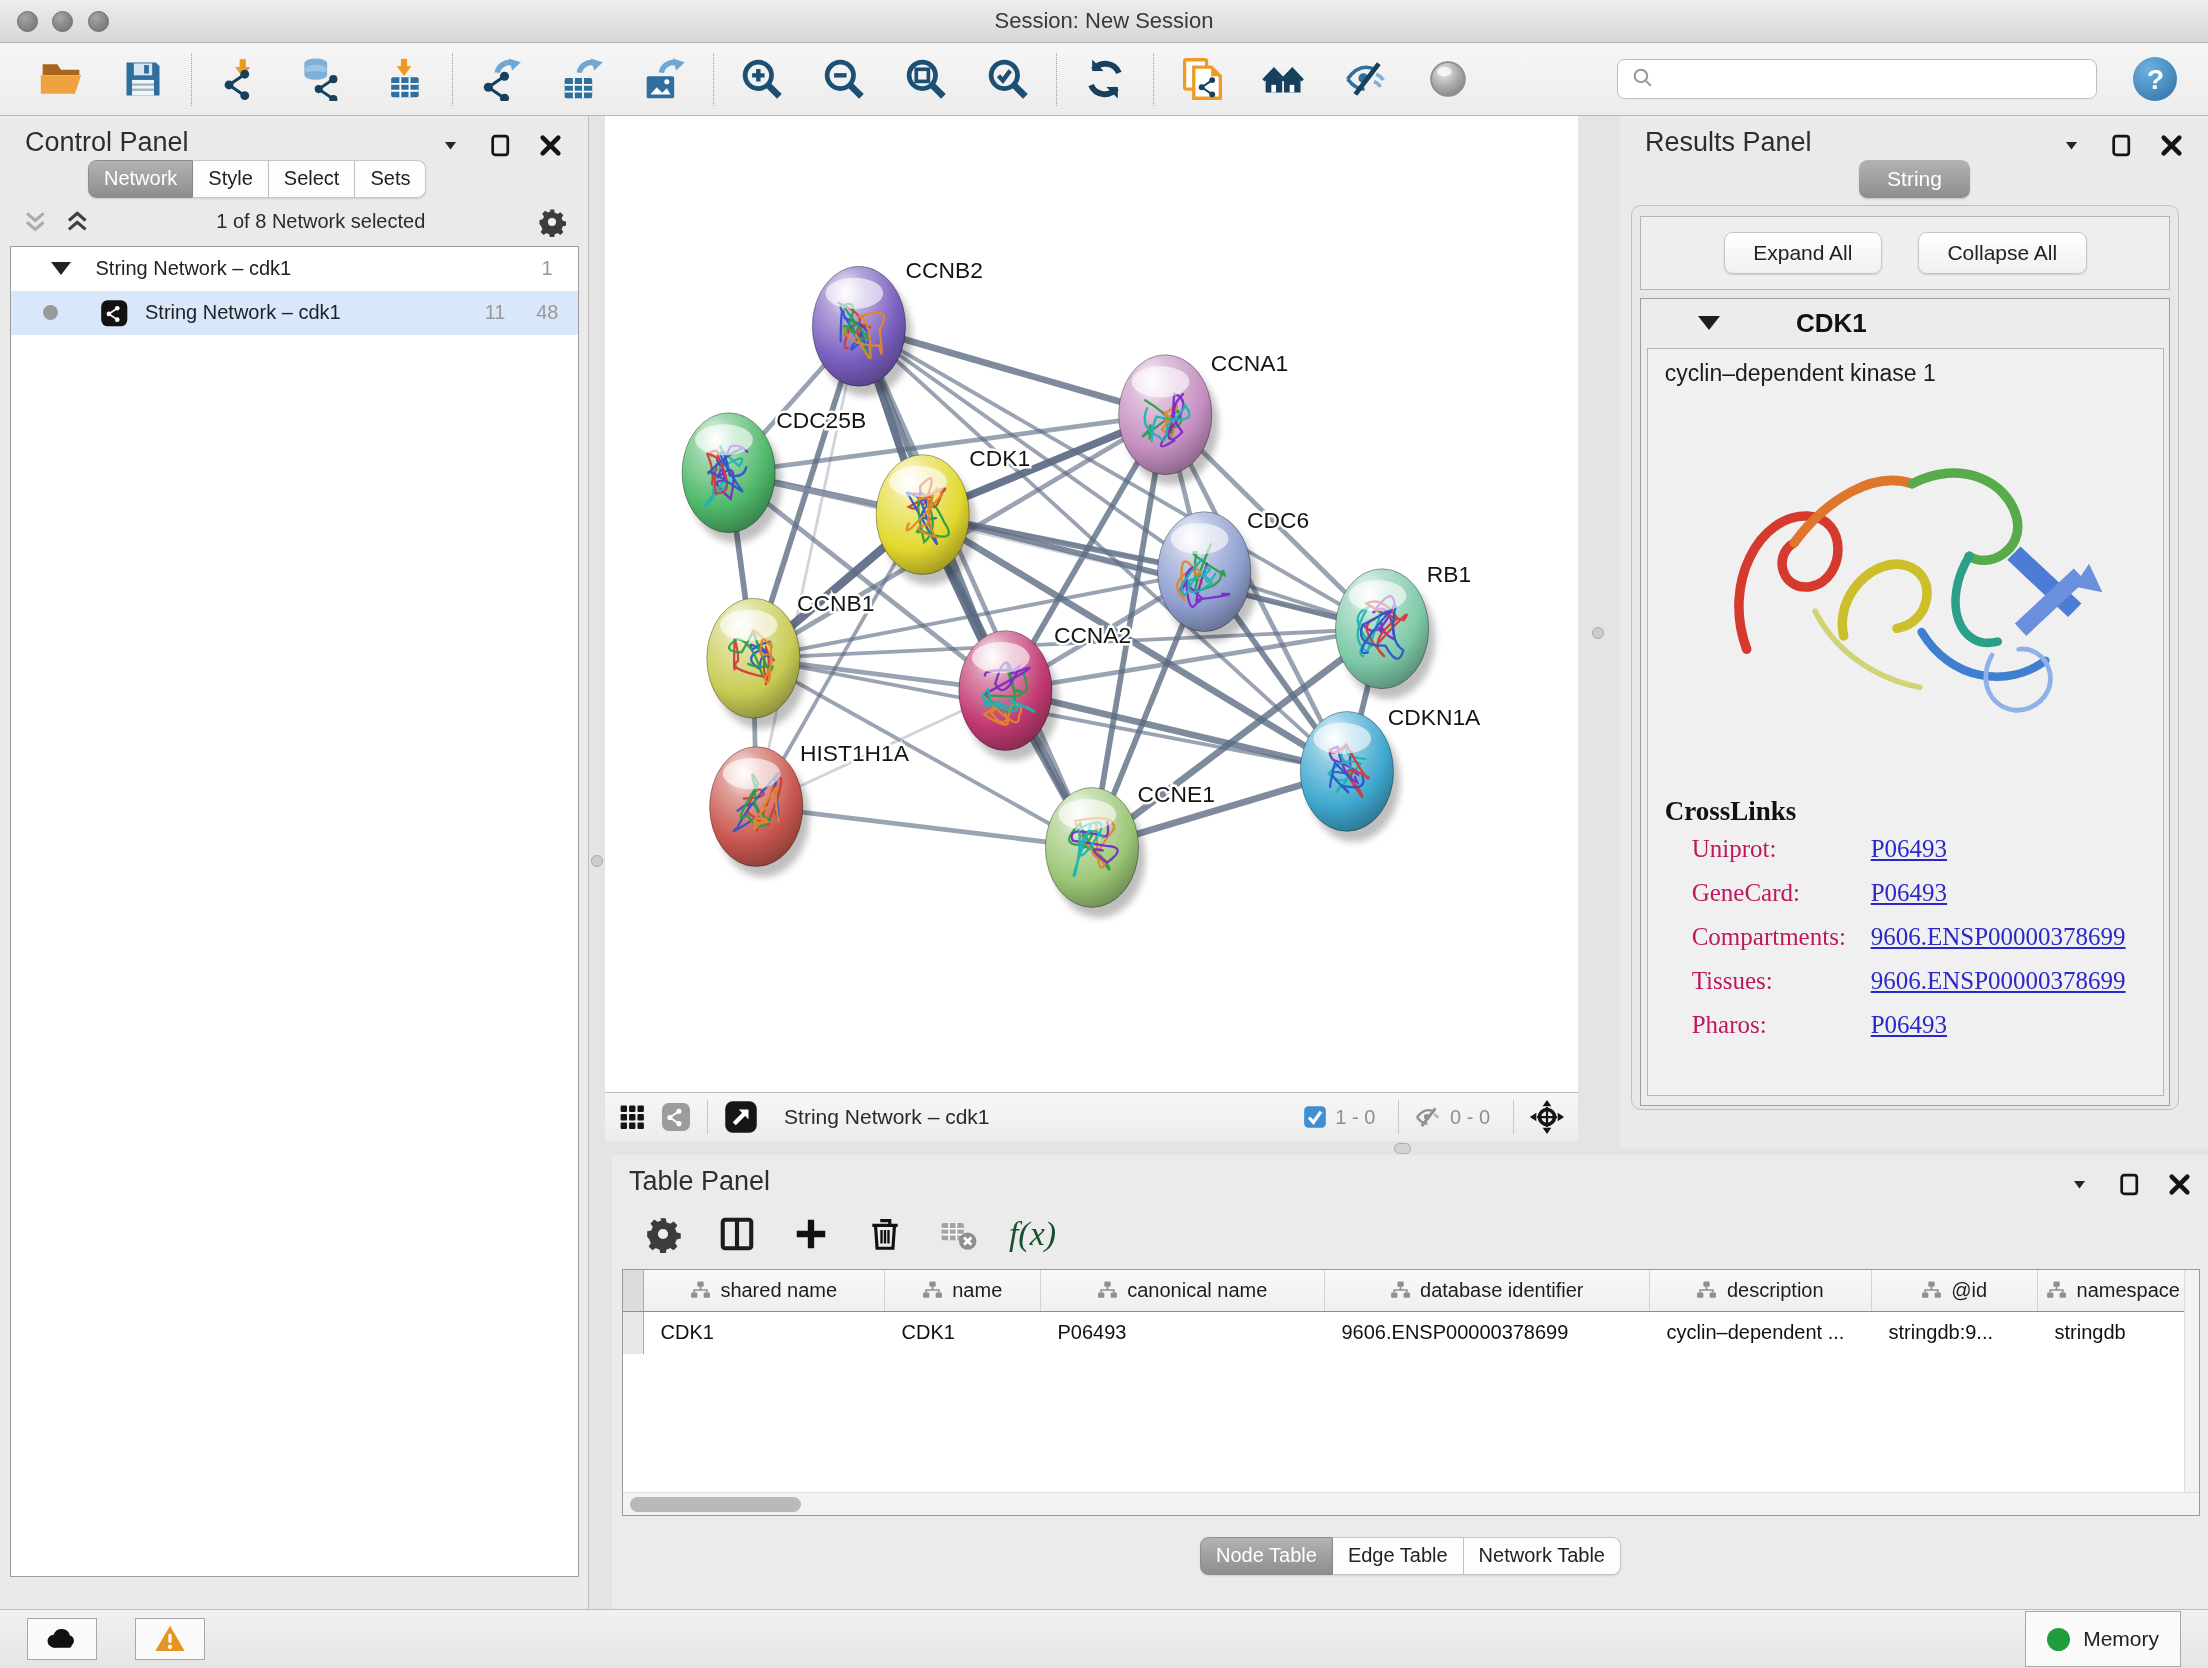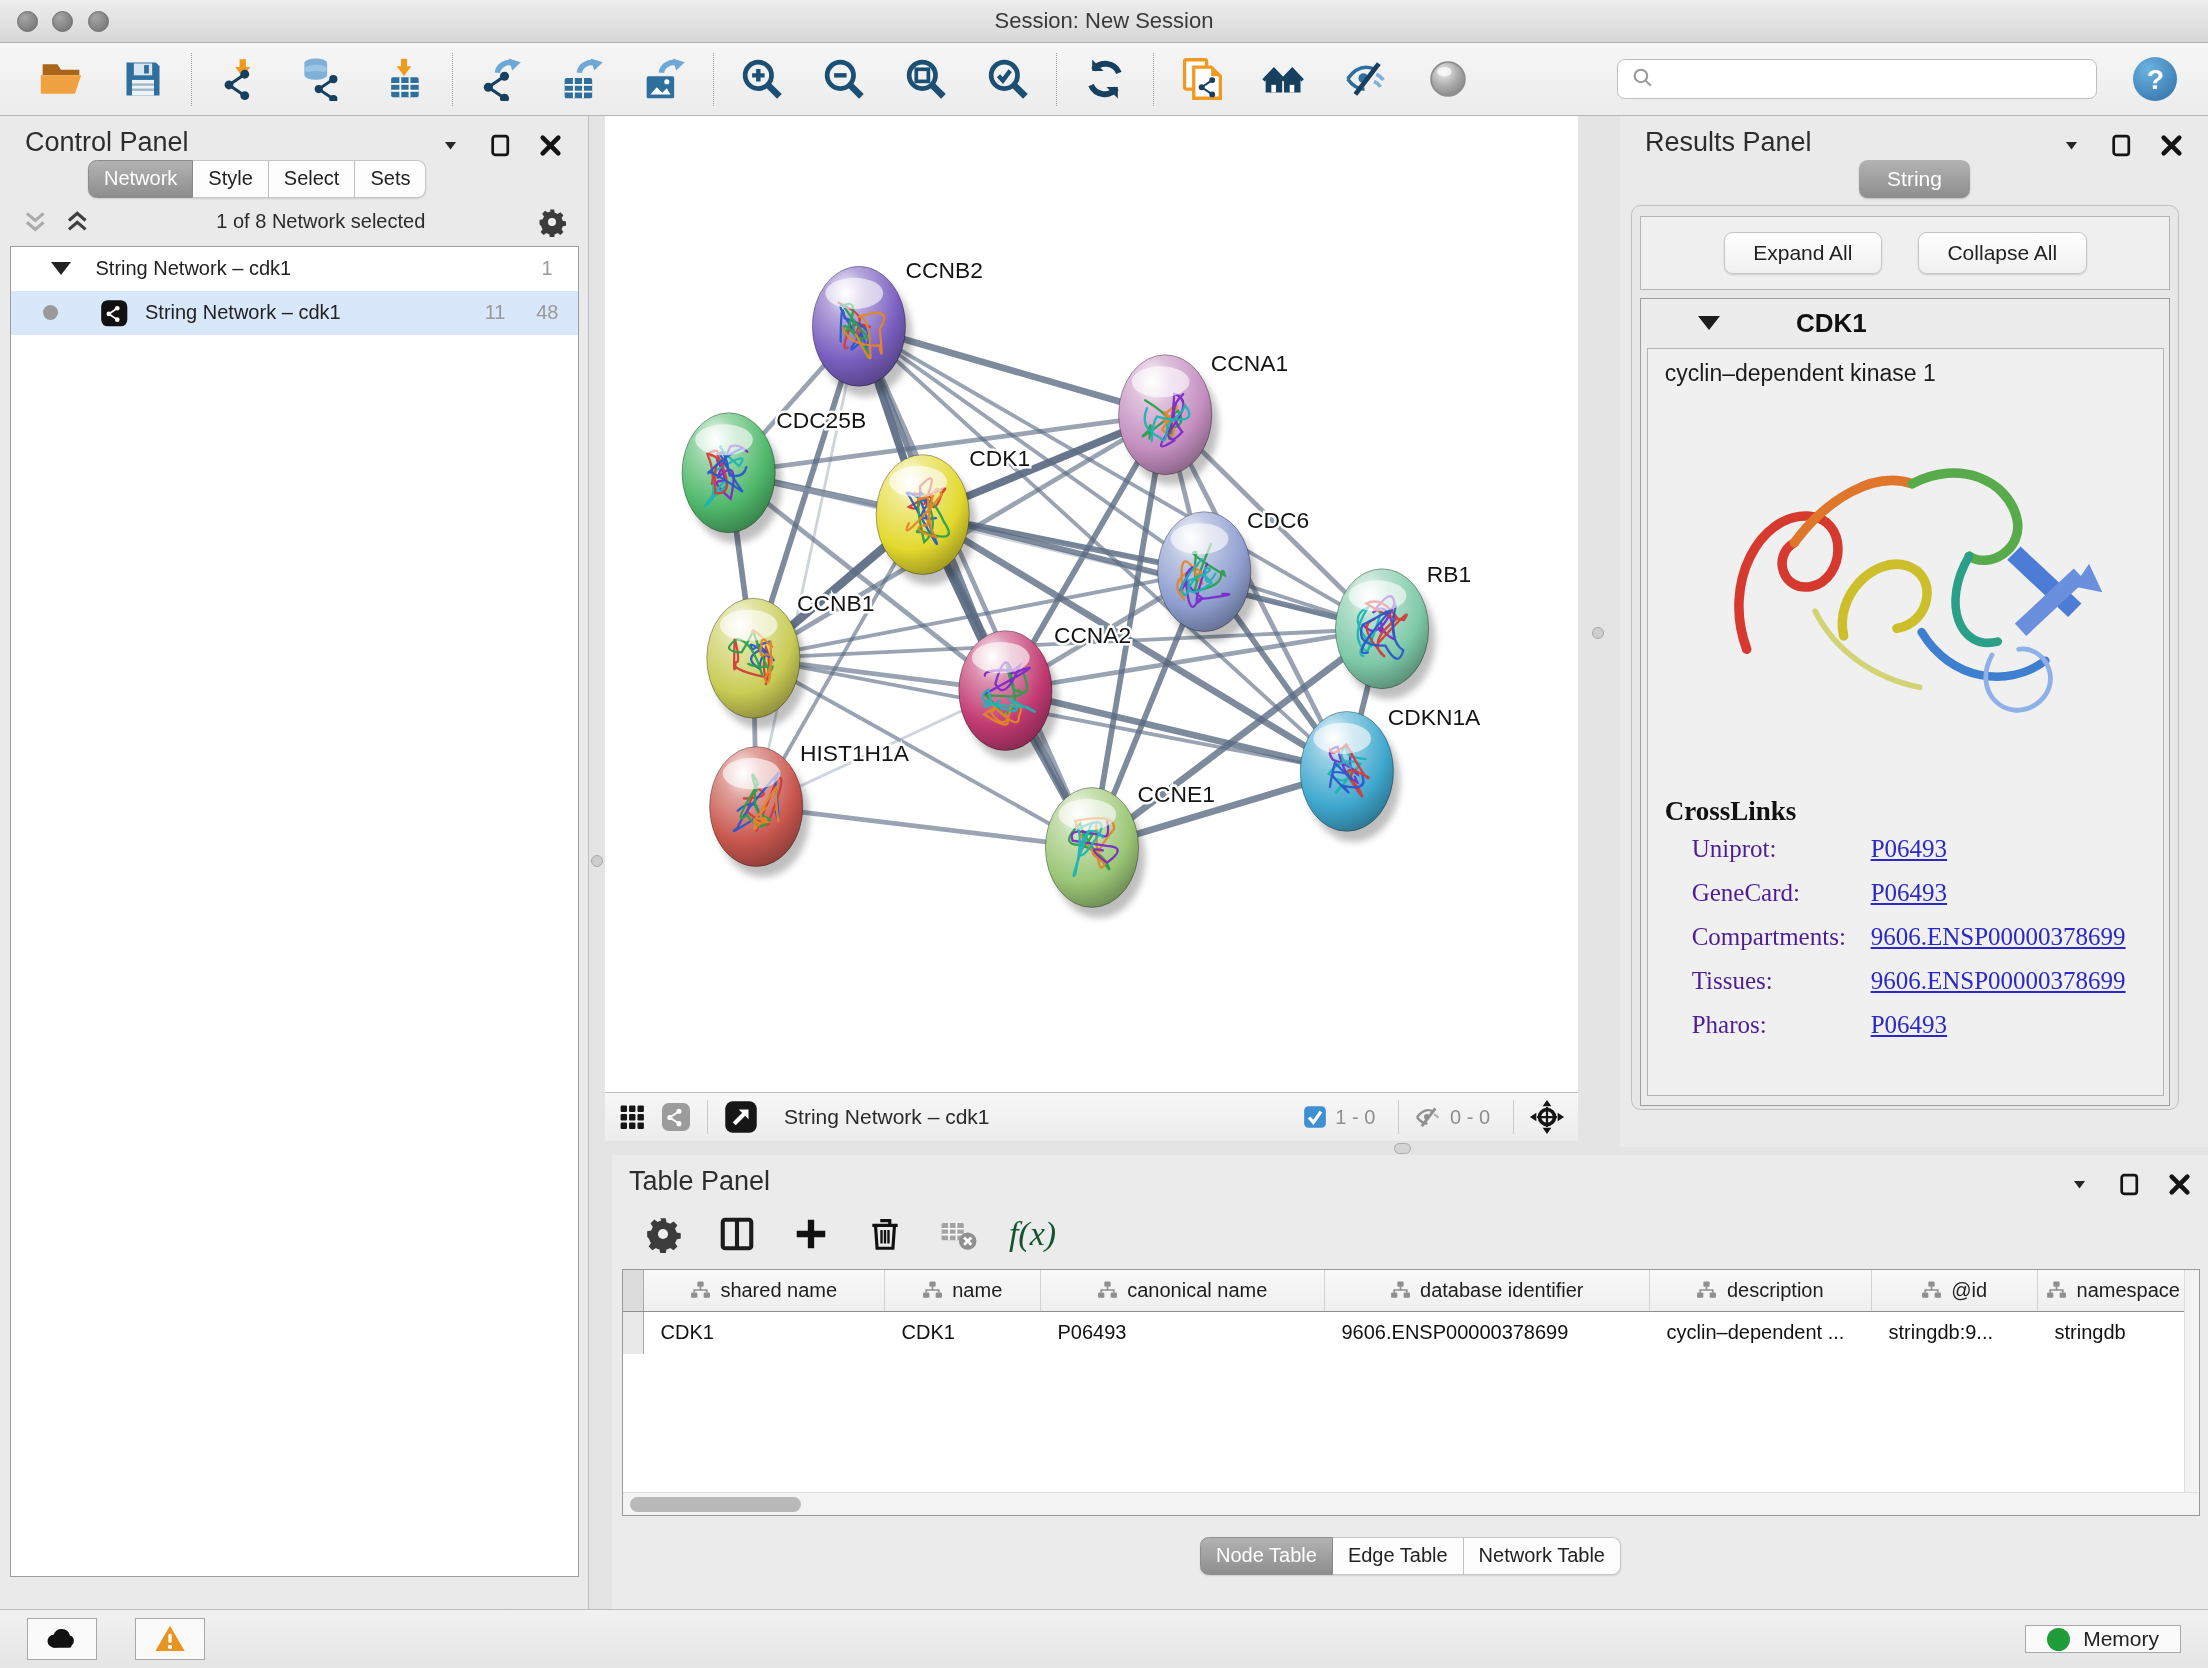--- a/index.html
+++ b/index.html
@@ -77,21 +77,21 @@
 #rp-cdk1box { margin-top:7.6px; border:1px solid #9e9e9e; background:#ececec; height:808px; }
 #rp-cdk1head { height:49px; display:flex; align-items:center; cursor:pointer; }
 #rp-cdk1head .caret { width:0; height:0; border-left:11.4px solid transparent; border-right:11.4px solid transparent; border-top:14.3px solid #1d1d1d; margin-left:57px; }
 #rp-cdk1head .name { font-size:26px; font-weight:bold; margin-left:76px; color:#111; }
 #rp-inner { margin:0 5.7px 5.7px 5.7px; border:1px solid #b5b5b5; background:#f0f0f0; height:748px; padding:11.4px 17px; position:relative; overflow:hidden; }
 #rp-desc { font-size:23px; color:#1c1c1c; }
 #protein-img { display:block; margin:15px auto 5.7px auto; }
 #crosslinks { font-family:"Liberation Serif",serif; margin-top:3.8px; }
 #cl-heading { font-size:27px; font-weight:bold; color:#111; }
 .cl-row { display:flex; height:44px; align-items:center; font-size:25px; }
-.cl-label { width:179px; margin-left:27px; color:#4c1d95; }
+.cl-label { width:179px; margin-left:27px; color:#be185d; }
 .cl-value { text-decoration:underline; cursor:pointer; }
 
 
 #table-panel { left:612px; top:1155px; width:1597px; height:455px; background:#ebebeb; }
 #tp-toolbar { height:70px; display:flex; align-items:center; padding-left:28.5px; gap:30px; margin-top:1.9px; }
 .tp-ic { width:44px; height:44px; display:inline-flex; align-items:center; justify-content:center; cursor:pointer; }
 .tp-ic svg { width:38px; height:38px; }
 .fx { font-family:"Liberation Serif",serif; font-style:italic; font-size:34px; color:#14532d; }
 #tp-tablewrap { margin:0 9.5px; border:1px solid #999; background:#fff; height:247px; position:relative; overflow:hidden; }
 #tp-grid { display:flex; flex-direction:column; }
@@ -103,21 +103,21 @@
 .td { padding-left:17px; display:flex; align-items:center; font-size:20px; color:#111; overflow:hidden; white-space:nowrap; flex:none; }
 #tp-vscroll { position:absolute; right:0; top:0; bottom:23px; width:15px; background:#f3f3f3; border-left:1px solid #ddd; }
 #tp-hscroll { position:absolute; left:0; right:0; bottom:0; height:23px; background:#f3f3f3; border-top:1px solid #ddd; }
 #tp-hthumb { position:absolute; left:7.6px; top:3.8px; width:171px; height:15px; border-radius:7.6px; background:#b9b9b9; cursor:pointer; }
 #tp-tabs { display:flex; justify-content:center; margin-top:21px; }
 
 
 #statusbar { left:0; top:1609px; width:2208px; height:59px; background:linear-gradient(#f1f1f1,#e5e5e5); border-top:1px solid #bcbcbc; display:flex; align-items:center; padding:0 27px; gap:38px; }
 .sb-btn { width:70px; height:42px; background:#fafafa; border:1.9px solid #a8a8a8; display:flex; align-items:center; justify-content:center; cursor:pointer; }
 .sb-btn svg { width:32px; height:32px; }
-#memory-btn { margin-left:auto; height:28px; border:1.9px solid #a8a8a8; background:#fafafa; display:flex; align-items:center; gap:13.3px; padding:0 21px; font-size:21px; cursor:pointer; }
+#memory-btn { margin-left:auto; height:56px; border:1.9px solid #a8a8a8; background:#fafafa; display:flex; align-items:center; gap:13.3px; padding:0 21px; font-size:21px; cursor:pointer; }
 #memory-dot { width:23px; height:23px; border-radius:50%; }
 </style>
 </head>
 <body>
 
 <div class="abs" id="titlebar">
   <div class="traffic">
     <span class="tl"></span>
     <span class="tl"></span>
     <span class="tl"></span>

